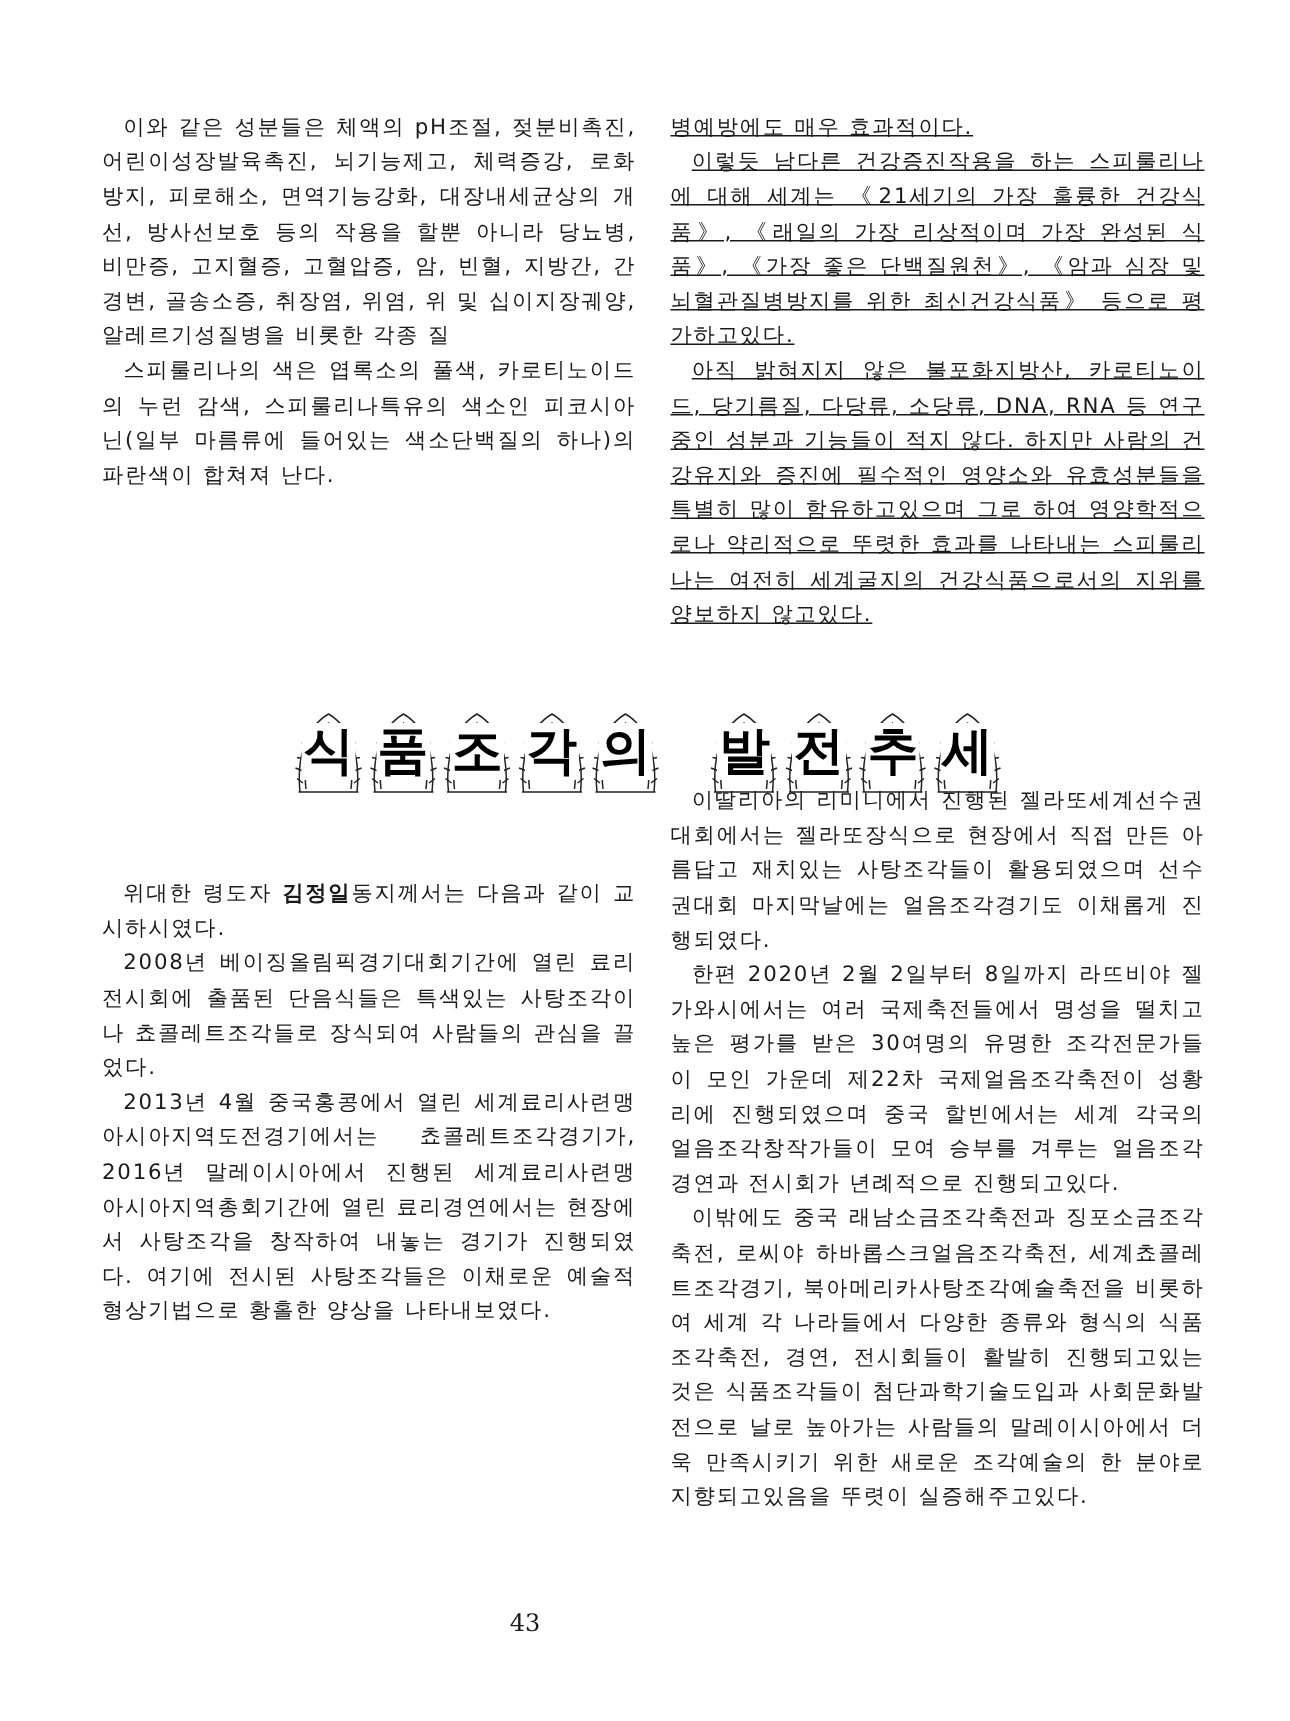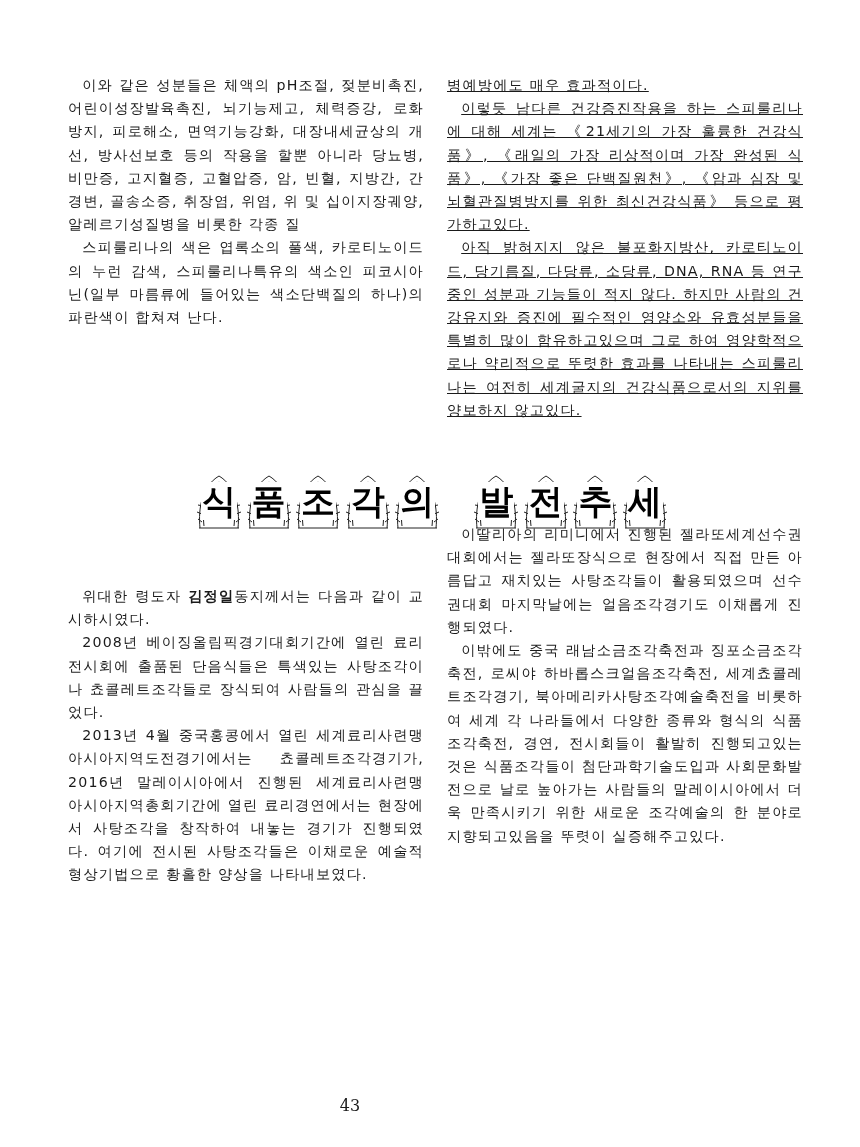--- a/index.html
+++ b/index.html
@@ -18,21 +18,21 @@
   .quote { font-size: 15.2px; line-height: 23.2px; letter-spacing: 0.2px; }
   .bold-name { font-weight: bold; }
   #banner { position: absolute; left: 196px; top: 470px; width: 472px; height: 62px;
             display: flex; align-items: center; justify-content: space-between; }
   .tile { width: 46px; height: 58px; position: relative; display: flex;
           align-items: center; justify-content: center; }
   .tile svg { position: absolute; left: 0; top: 0; }
   .tile span { position: relative; font-family: "DejaVu Sans", sans-serif; font-weight: bold;
                font-size: 34px; color: #000; background: #fff; padding: 0 1px; line-height: 38px; }
   .gap { width: 26px; }
-  #page-number { position: absolute; left: 0; width: 700px; top: 1096px; text-align: center;
+  #page-number { position: absolute; left: 0; width: 700px; top: 1072px; text-align: center;
                  font-family: "DejaVu Serif", serif; font-size: 16px; }
 </style>
 </head>
 <body>
 
 <div class="col" id="top-left">
   <p>이와 같은 성분들은 체액의 pH조절, 젖분비촉진, 어린이성장발육촉진, 뇌기능제고, 체력증강, 로화방지, 피로해소, 면역기능강화, 대장내세균상의 개선, 방사선보호 등의 작용을 할뿐 아니라 당뇨병, 비만증, 고지혈증, 고혈압증, 암, 빈혈, 지방간, 간경변, 골송소증, 취장염, 위염, 위 및 십이지장궤양, 알레르기성질병을 비롯한 각종 질</p>
   <p>스피룰리나의 색은 엽록소의 풀색, 카로티노이드의 누런 감색, 스피룰리나특유의 색소인 피코시아닌(일부 마름류에 들어있는 색소단백질의 하나)의 파란색이 합쳐져 난다.</p>
 </div>
 
@@ -146,16 +146,17 @@
 </div>
 
 <div class="col" id="bottom-left">
   <p><span>위대한 령도자 </span><span class="bold-name">김정일</span><span>동지께서는 다음과 같이 교시하시였다.</span></p>
   <p>2008년 베이징올림픽경기대회기간에 열린 료리전시회에 출품된 단음식들은 특색있는 사탕조각이나 쵸콜레트조각들로 장식되여 사람들의 관심을 끌었다.</p>
   <p>2013년 4월 중국홍콩에서 열린 세계료리사련맹 아시아지역도전경기에서는 쵸콜레트조각경기가, 2016년 말레이시아에서 진행된 세계료리사련맹 아시아지역총회기간에 열린 료리경연에서는 현장에서 사탕조각을 창작하여 내놓는 경기가 진행되였다. 여기에 전시된 사탕조각들은 이채로운 예술적형상기법으로 황홀한 양상을 나타내보였다.</p>
 </div>
 
 <div class="col" id="bottom-right">
   <p>이딸리아의 리미니에서 진행된 젤라또세계선수권대회에서는 젤라또장식으로 현장에서 직접 만든 아름답고 재치있는 사탕조각들이 활용되였으며 선수권대회 마지막날에는 얼음조각경기도 이채롭게 진행되였다.</p>
+  <p>한편 2020년 2월 2일부터 8일까지 라뜨비야 젤가와시에서는 여러 국제축전들에서 명성을 떨치고 높은 평가를 받은 30여명의 유명한 조각전문가들이 모인 가운데 제22차 국제얼음조각축전이 성황리에 진행되였으며 중국 할빈에서는 세계 각국의 얼음조각창작가들이 모여 승부를 겨루는 얼음조각경연과 전시회가 년례적으로 진행되고있다.</p>
   <p>이밖에도 중국 래남소금조각축전과 징포소금조각축전, 로씨야 하바롭스크얼음조각축전, 세계쵸콜레트조각경기, 북아메리카사탕조각예술축전을 비롯하여 세계 각 나라들에서 다양한 종류와 형식의 식품조각축전, 경연, 전시회들이 활발히 진행되고있는것은 식품조각들이 첨단과학기술도입과 사회문화발전으로 날로 높아가는 사람들의 말레이시아에서 더욱 만족시키기 위한 새로운 조각예술의 한 분야로 지향되고있음을 뚜렷이 실증해주고있다.</p>
 </div>
 
 <div id="page-number">43</div>
 
 </body></html>

